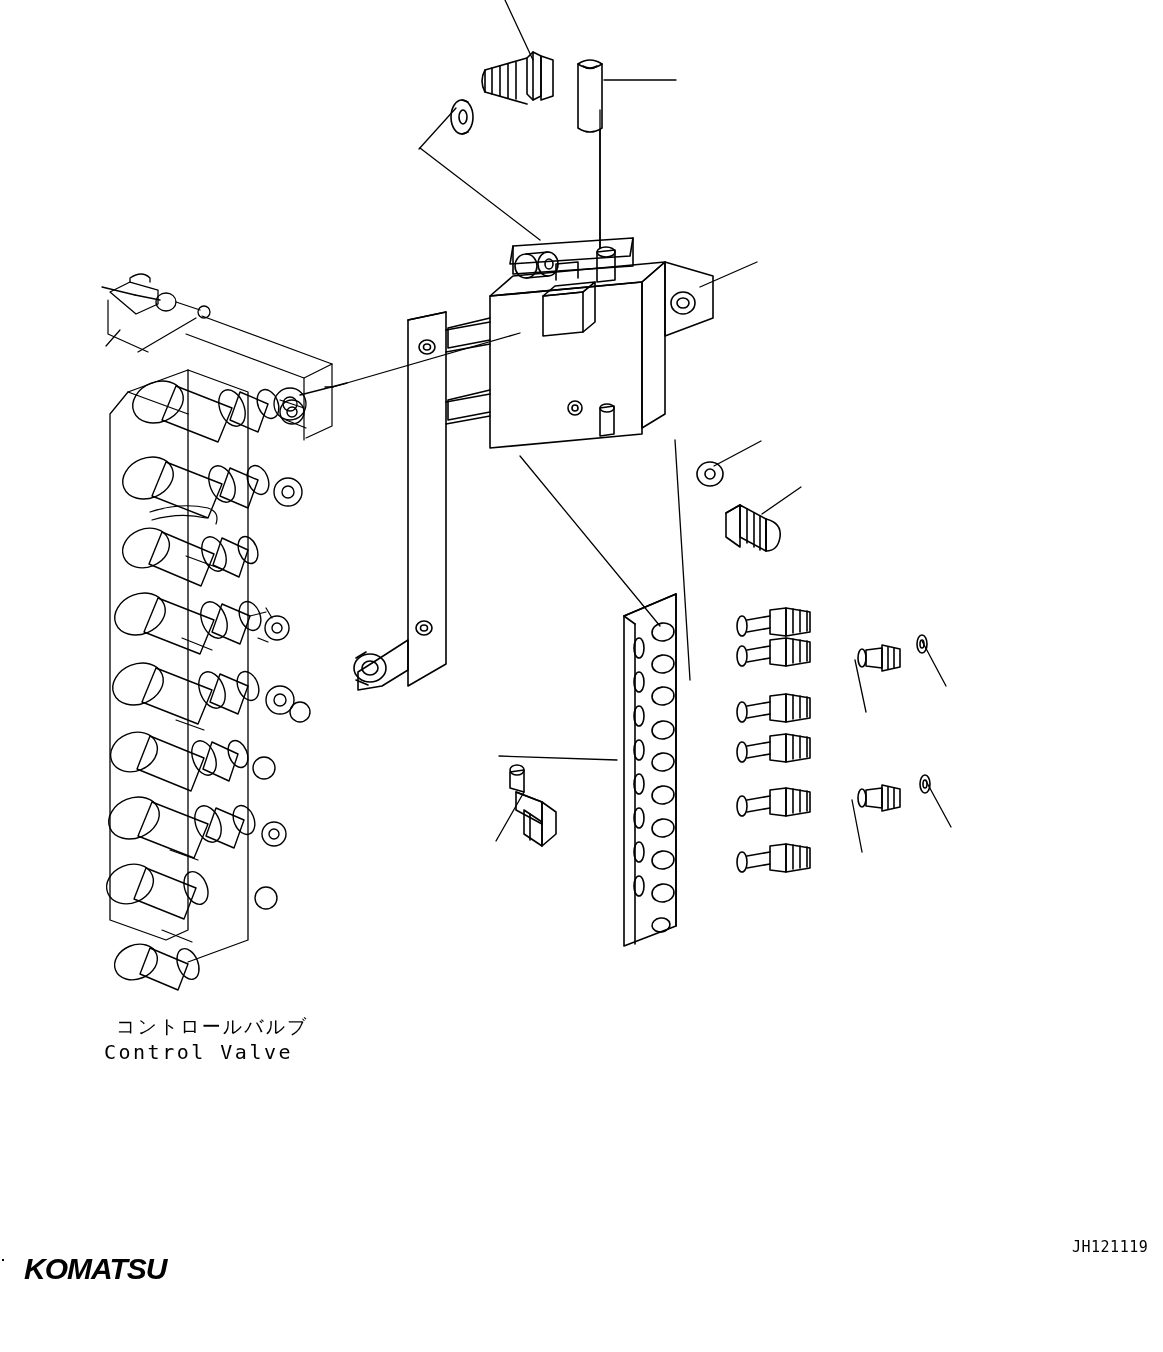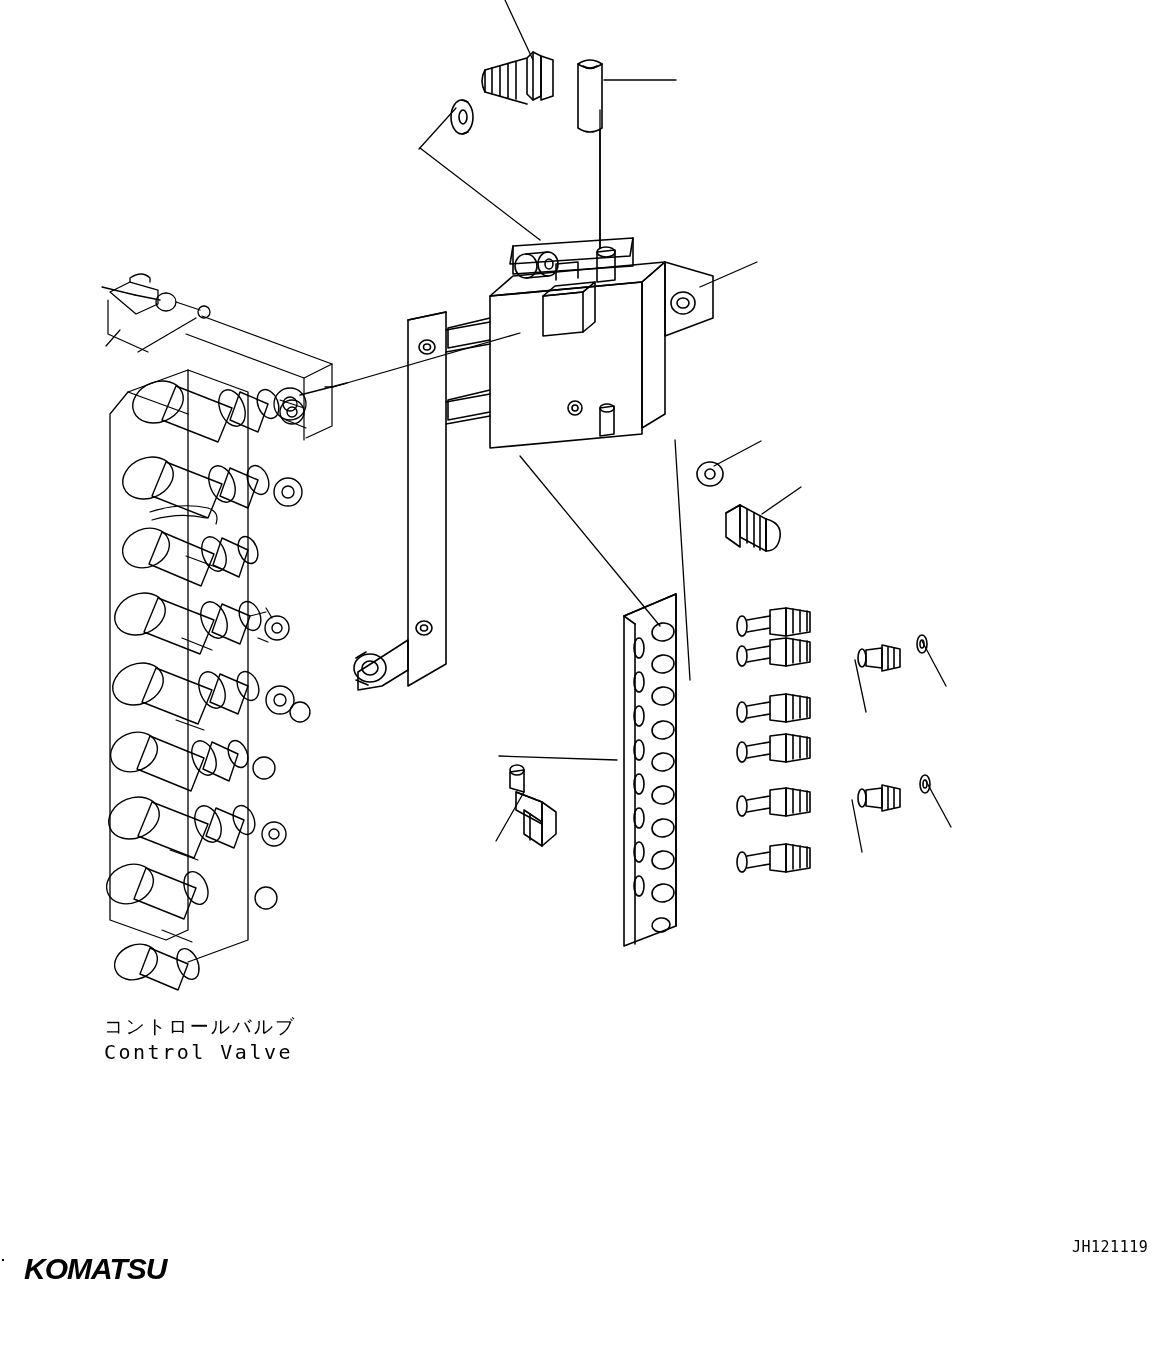--- a/index.html
+++ b/index.html
@@ -25,20 +25,21 @@
     width: 1163px;
     height: 1352px;
   }
   .label-jp {
     position: absolute;
     font-family: "DejaVu Sans", sans-serif;
     font-size: 19px;
     letter-spacing: 2px;
     color: #000;
     white-space: nowrap;
+    margin-left: 12px;
   }
   .label-en {
     position: absolute;
     font-family: "DejaVu Sans Mono", monospace;
     font-size: 20px;
     letter-spacing: 2.5px;
     color: #000;
     white-space: nowrap;
   }
   .drawing-code {

